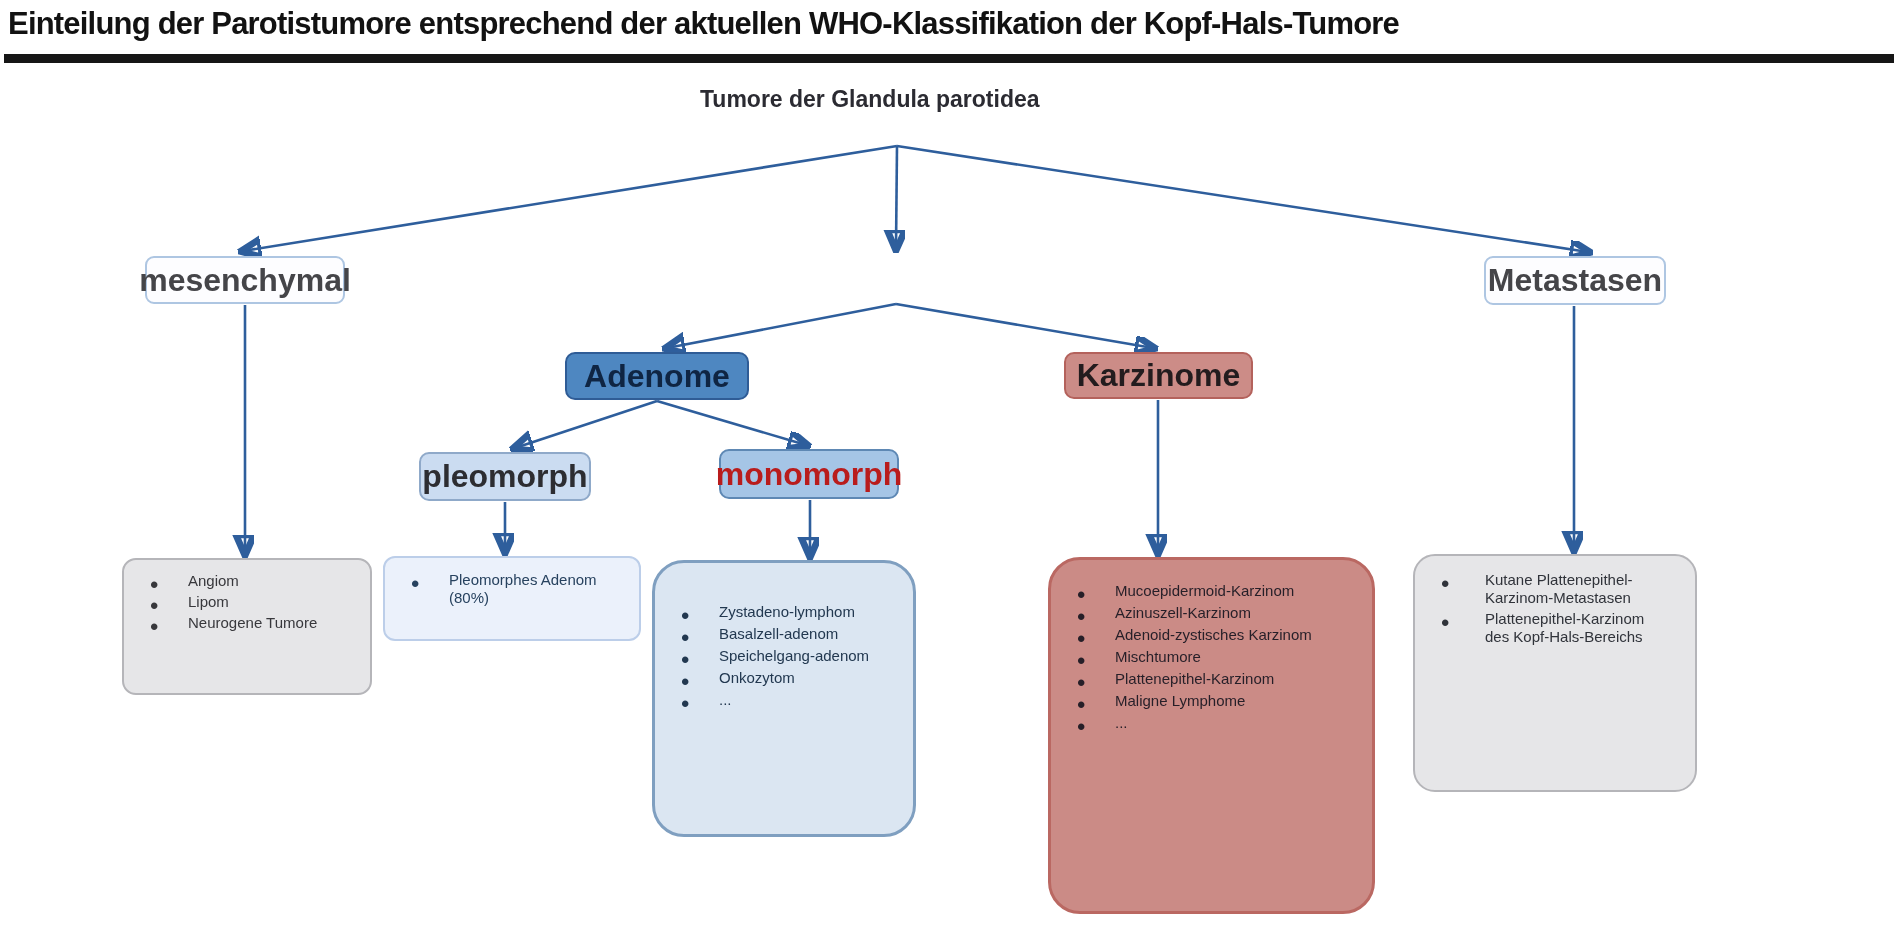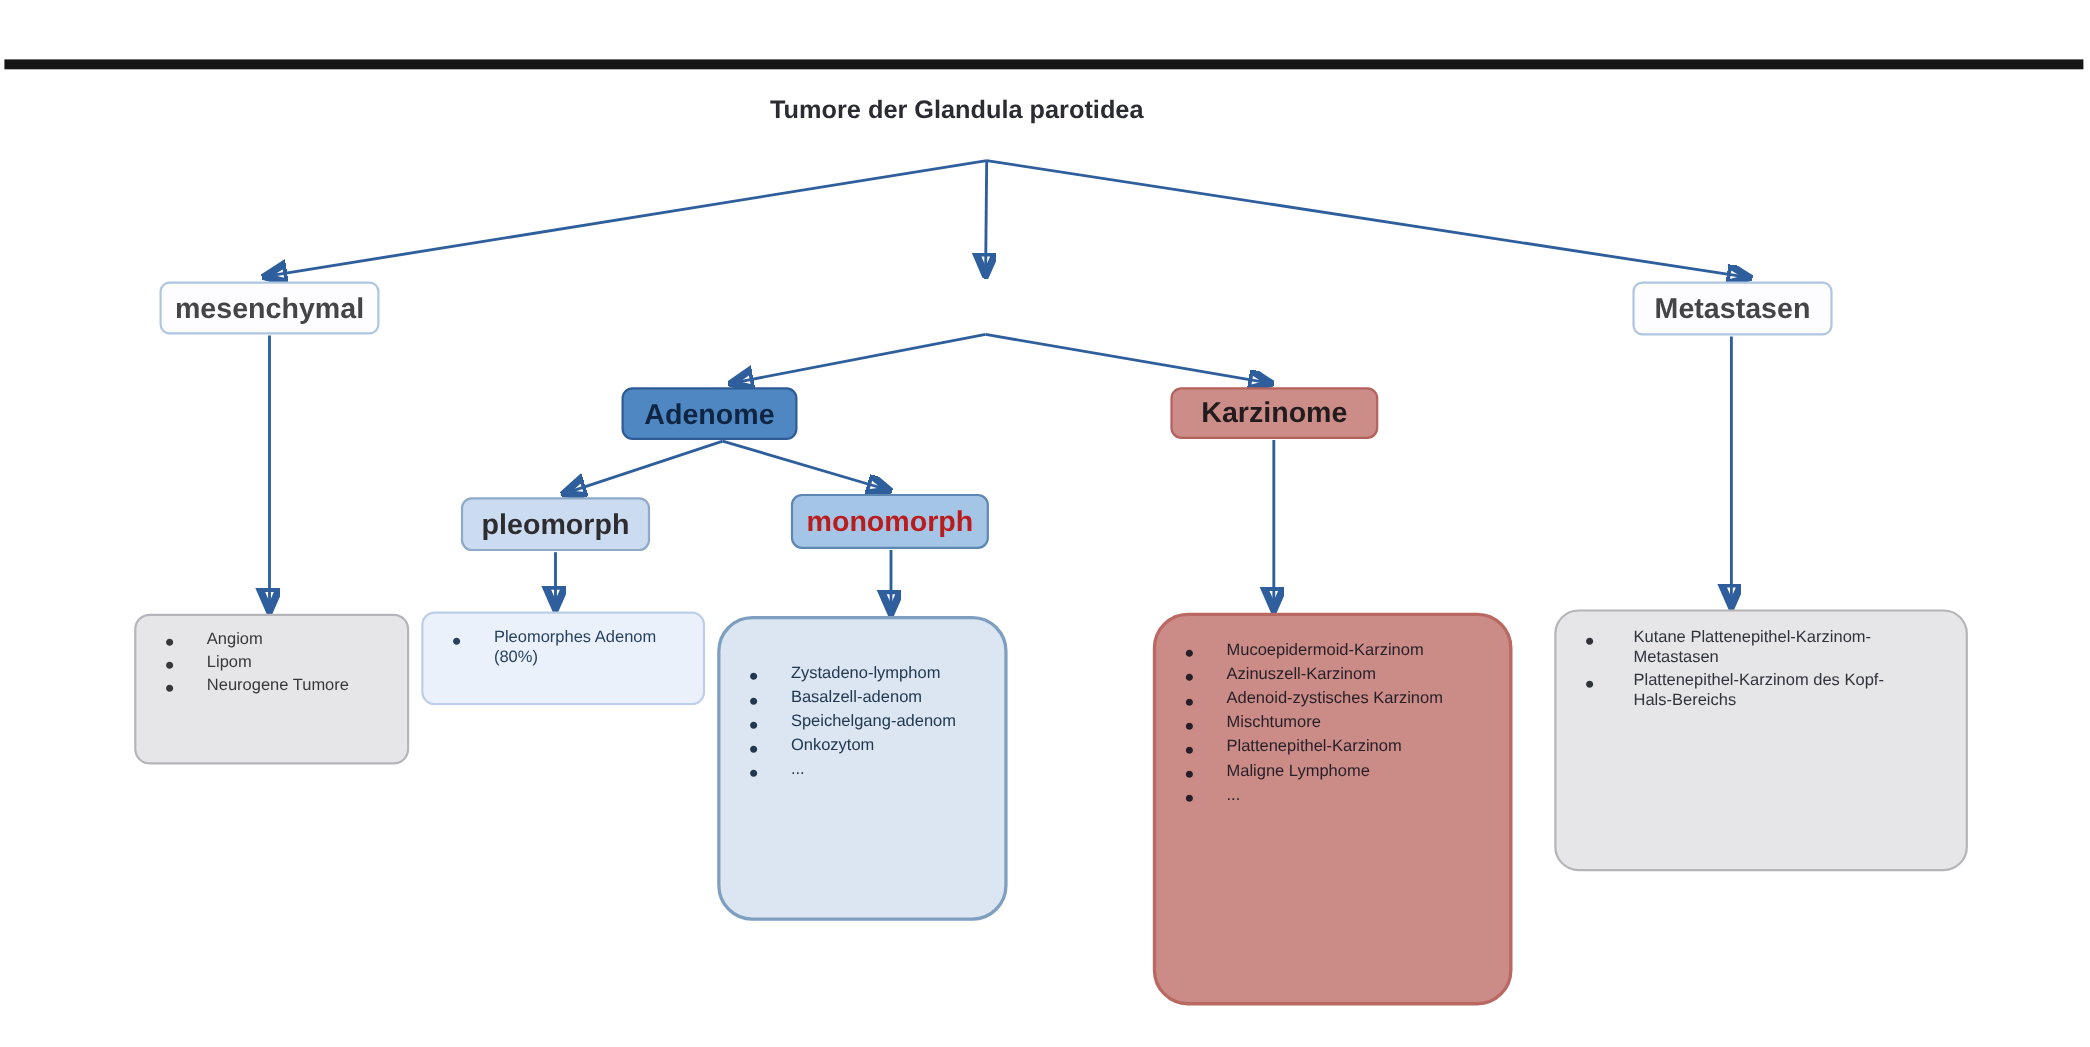--- a/index.html
+++ b/index.html
@@ -18,27 +18,27 @@
   }
   svg.edges { position:absolute; left:0; top:0; width:1900px; height:952px; }
   svg.edges path { stroke:#2e5e9c; stroke-width:2.6; fill:none; }
 
   .root-label {
     position:absolute; left:700px; top:86px; width:400px;
     text-align:left; font-size:23px; font-weight:bold; color:#2b2b32;
   }
   .node {
     position:absolute; display:flex; align-items:center; justify-content:center;
-    font-size:26px; font-weight:bold; border-radius:9px; box-sizing:border-box;
+    font-size:32px; font-weight:bold; border-radius:9px; box-sizing:border-box;
   }
   .lvl1 { background:#fdfdff; border:2px solid #aec6e2; color:#454549; }
   #node-mesenchymal { left:145px; top:256px; width:200px; height:48px; }
   #node-epithelial  { left:806px; top:254px; width:182px; height:48px; }
   #node-metastasen  { left:1484px; top:256px; width:182px; height:49px; }
-  #node-adenome  { left:565px; top:352px; width:160px; height:48px;
+  #node-adenome  { left:565px; top:352px; width:184px; height:48px;
                    background:#4e87c1; border:2px solid #2f5c96; color:#0f2543; border-radius:10px; }
   #node-karzinome{ left:1064px; top:352px; width:189px; height:47px;
                    background:#cc8c87; border:2px solid #b4625c; color:#231c1e; border-radius:10px; }
   #node-pleomorph{ left:419px; top:452px; width:172px; height:49px;
                    background:#cbdcf1; border:2px solid #8fa9c9; color:#2d2d31; border-radius:10px; }
   #node-monomorph{ left:719px; top:449px; width:180px; height:50px;
                    background:#a5c5e6; border:2px solid #5e88b4; color:#b91c1c; border-radius:10px; }
 
   ul.leaf {
     position:absolute; margin:0; list-style:none; box-sizing:border-box;
@@ -60,30 +60,31 @@
     left:652px; top:560px; width:264px; height:277px; padding:40px 24px 8px 14px;
     background:#dbe6f2; border:3px solid #7f9fc0; border-radius:32px; color:#223850;
   }
   #leaf-monomorph li { margin-bottom:4px; }
   #leaf-karzinome {
     left:1008px; top:557px; width:327px; height:357px; padding:22px 12px 8px 14px;
     background:#cb8b86; border:3px solid #ba6862; border-radius:32px; color:#261f28;margin-left:40px;
   }
   #leaf-karzinome li { margin-bottom:4px; }
   #leaf-metastasen {
-    left:1413px; top:554px; width:376px; height:238px; padding:15px 40px 8px 14px;
+    left:1413px; top:554px; width:284px; height:238px; padding:15px 40px 8px 14px;
     background:#e6e6e8; border:2px solid #b5b5b9; border-radius:22px; color:#30333a;
   }
   #leaf-metastasen li { padding-left:56px; }
 </style>
 </head>
 <body>
 
 <div class="canvas">
 
+  <div class="title">Einteilung der Parotistumore entsprechend der aktuellen WHO-Klassifikation der Kopf-Hals-Tumore</div>
   <div class="rule"></div>
 
   <svg class="edges" viewBox="0 0 1900 952">
     <defs>
       <marker id="arrow" markerWidth="9" markerHeight="9" refX="7" refY="3.5" orient="auto" markerUnits="strokeWidth">
         <path d="M0,0 L8,3.5 L0,7 Z" fill="#1c3f6e" stroke="none"></path>
       </marker>
     </defs>
     <path d="M897,146 L243,251" marker-end="url(#arrow)"></path>
     <path d="M897,146 L896,248" marker-end="url(#arrow)"></path>

